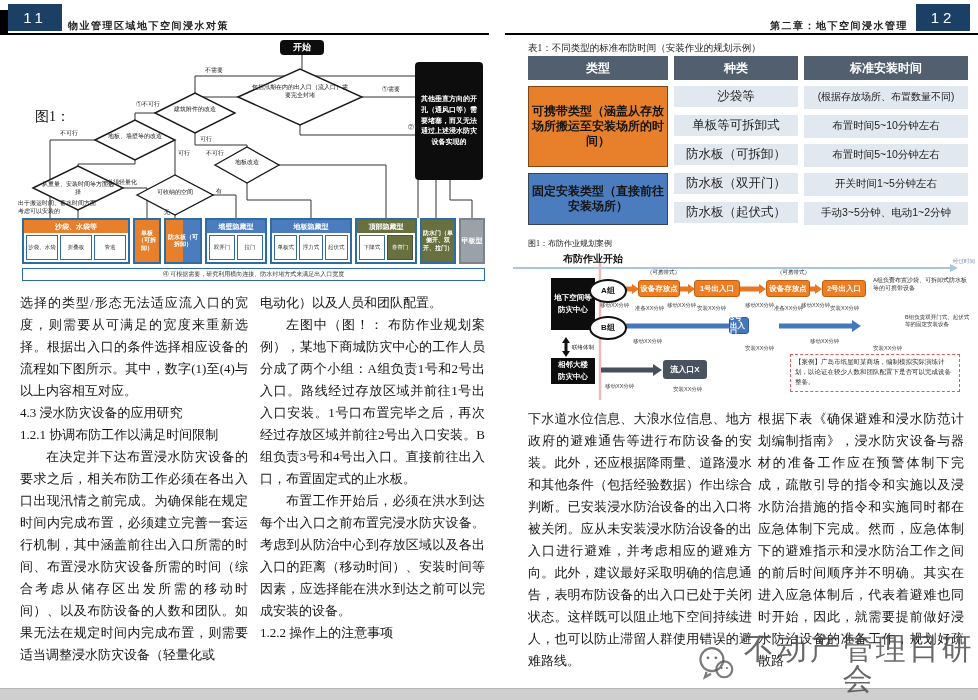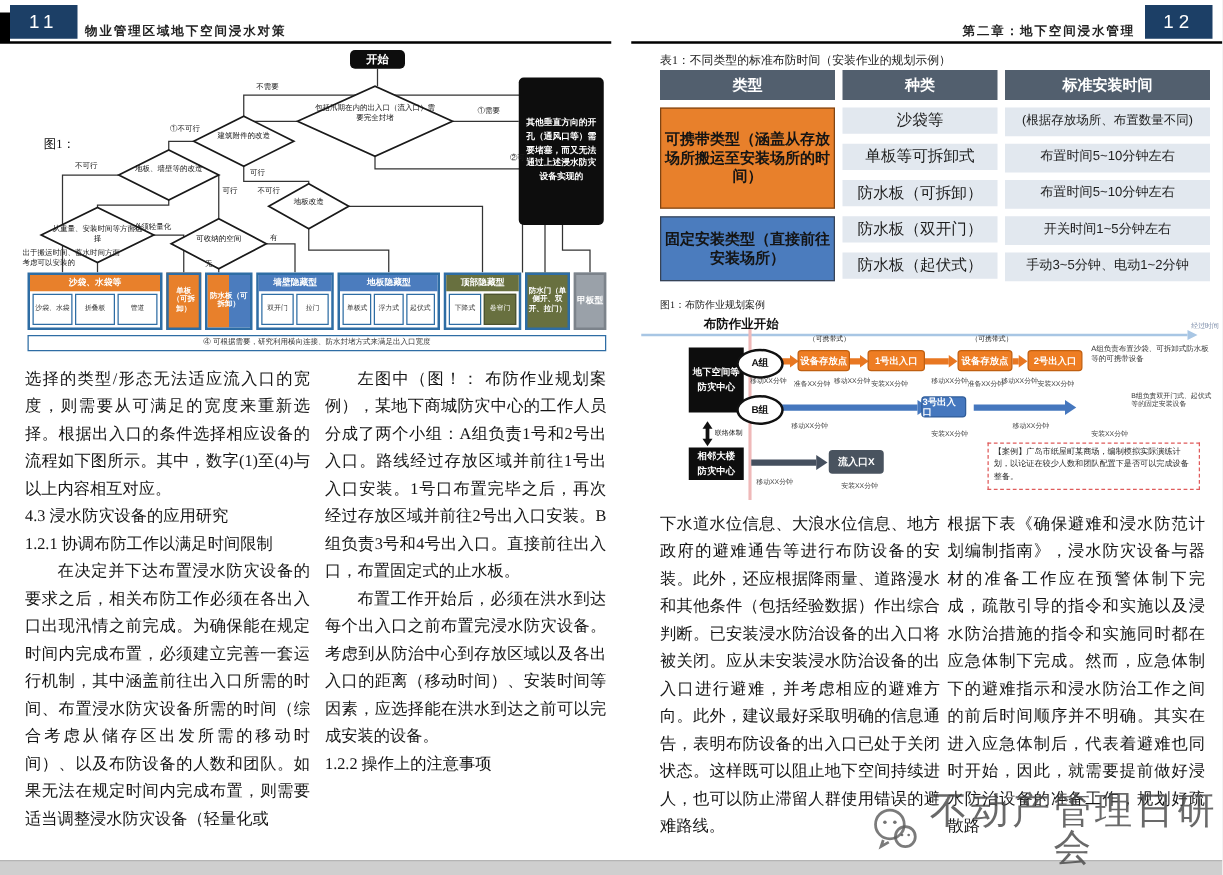--- a/index.html
+++ b/index.html
@@ -87,21 +87,21 @@
       <g fill="#fff" stroke="#1a1a1a" stroke-width="1.4">
         <polygon points="228,57 290,29 352,57 290,85"></polygon>
         <polygon points="145,73 185,53 225,73 185,93"></polygon>
         <polygon points="85,100 125,80 165,100 125,120"></polygon>
         <polygon points="23,148 68,126 113,148 68,170"></polygon>
         <polygon points="127,155 165,135 203,155 165,175"></polygon>
         <polygon points="205,125 237,107 269,125 237,143"></polygon>
       </g>
     </svg>
 
-    <div class="abs serif" style="left:25px;top:68px;font-size:10px;">图1：</div>
+    <div class="abs serif" style="left:25px;top:68px;font-size:14px;">图1：</div>
     <div class="abs kbox" style="left:270px;top:0;width:44px;height:15px;font:bold 9px/15px 'Liberation Sans',sans-serif;">开始</div>
 
     <div class="dtext" style="left:242px;top:44px;width:96px;">包括汛期在内的出入口（流入口）需要完全封堵</div>
     <div class="dtext" style="left:152px;top:66px;width:66px;">建筑附件的改造</div>
     <div class="dtext" style="left:90px;top:93px;width:70px;">地板、墙壁等的改造</div>
     <div class="dtext" style="left:30px;top:141px;width:76px;">从重量、安装时间等方面选择</div>
     <div class="dtext" style="left:132px;top:149px;width:66px;">可收纳的空间</div>
     <div class="dtext" style="left:210px;top:119px;width:54px;">地板改造</div>
 
     <div class="abs kbox" style="left:405px;top:22px;width:68px;height:118px;font:bold 7px/1.55 'Liberation Sans',sans-serif;display:flex;align-items:center;justify-content:center;padding:4px 3px;box-sizing:border-box;">其他垂直方向的开孔（通风口等）需要堵塞，而又无法通过上述浸水防灾设备实现的</div>
@@ -157,20 +157,21 @@
     <div class="abs" style="left:12px;top:228px;width:463px;height:13px;border:1.5px solid #2e6da4;box-sizing:border-box;background:#fff;font:6px/10px 'Liberation Sans',sans-serif;text-align:center;color:#333;">④ 可根据需要，研究利用横向连接、防水封堵方式来满足出入口宽度</div>
   </div>
 
   <div class="abs col" style="left:20px;top:292px;width:228px;">
     <p>选择的类型/形态无法适应流入口的宽度，则需要从可满足的宽度来重新选择。根据出入口的条件选择相应设备的流程如下图所示。其中，数字(1)至(4)与以上内容相互对应。</p>
     <p>4.3 浸水防灾设备的应用研究</p>
     <p>1.2.1 协调布防工作以满足时间限制</p>
     <p class="ind">在决定并下达布置浸水防灾设备的要求之后，相关布防工作必须在各出入口出现汛情之前完成。为确保能在规定时间内完成布置，必须建立完善一套运行机制，其中涵盖前往出入口所需的时间、布置浸水防灾设备所需的时间（综合考虑从储存区出发所需的移动时间）、以及布防设备的人数和团队。如果无法在规定时间内完成布置，则需要适当调整浸水防灾设备（轻量化或</p>
   </div>
   <div class="abs col" style="left:260px;top:292px;width:225px;">
+    <p>电动化）以及人员和团队配置。</p>
     <p class="ind">左图中（图！： 布防作业规划案例），某地下商城防灾中心的工作人员分成了两个小组：A组负责1号和2号出入口。路线经过存放区域并前往1号出入口安装。1号口布置完毕之后，再次经过存放区域并前往2号出入口安装。B组负责3号和4号出入口。直接前往出入口，布置固定式的止水板。</p>
     <p class="ind">布置工作开始后，必须在洪水到达每个出入口之前布置完浸水防灾设备。考虑到从防治中心到存放区域以及各出入口的距离（移动时间）、安装时间等因素，应选择能在洪水到达之前可以完成安装的设备。</p>
     <p>1.2.2 操作上的注意事项</p>
   </div>
 
   <div class="abs serif" style="left:528px;top:42px;font-size:9.5px;color:#222;">表1：不同类型的标准布防时间（安装作业的规划示例）</div>
   <div id="tbl" class="abs" style="left:528px;top:56px;width:432px;">
     <div class="th">类型</div>
     <div class="th">种类</div>
     <div class="th">标准安装时间</div>
@@ -245,21 +246,21 @@
 
     <div class="t6" style="left:95px;top:52px;">移动XX分钟</div>
     <div class="t6" style="left:130px;top:55px;">准备XX分钟</div>
     <div class="t6" style="left:162px;top:52px;">移动XX分钟</div>
     <div class="t6" style="left:192px;top:55px;">安装XX分钟</div>
     <div class="t6" style="left:240px;top:52px;">移动XX分钟</div>
     <div class="t6" style="left:269px;top:55px;">准备XX分钟</div>
     <div class="t6" style="left:296px;top:52px;">移动XX分钟</div>
     <div class="t6" style="left:325px;top:55px;">安装XX分钟</div>
 
-    <div class="fbox fb" style="left:232px;top:67px;width:36px;height:17px;">3号出入口</div>
+    <div class="fbox fb" style="left:224px;top:67px;width:20px;height:17px;">3号出入口</div>
     <div class="fbox fb" style="left:356px;top:67px;width:40px;height:17px;margin-top:41px;">4号出入口</div>
     <div class="t6" style="left:128px;top:88px;">移动XX分钟</div>
     <div class="t6" style="left:240px;top:95px;">安装XX分钟</div>
     <div class="t6" style="left:305px;top:88px;">移动XX分钟</div>
     <div class="t6" style="left:368px;top:95px;">安装XX分钟</div>
     <div class="nt" style="left:400px;top:64px;width:68px;font-size:5.5px;">B组负责双开门式、起伏式等的固定安装设备</div>
 
     <div class="t6" style="left:67px;top:94px;color:#111;">联络体制</div>
     <div class="abs kbox" style="left:46px;top:108px;width:44px;height:26px;border-radius:0;">
       <div style="font:bold 7.5px/1.6 'Liberation Sans',sans-serif;padding-top:1px;">

